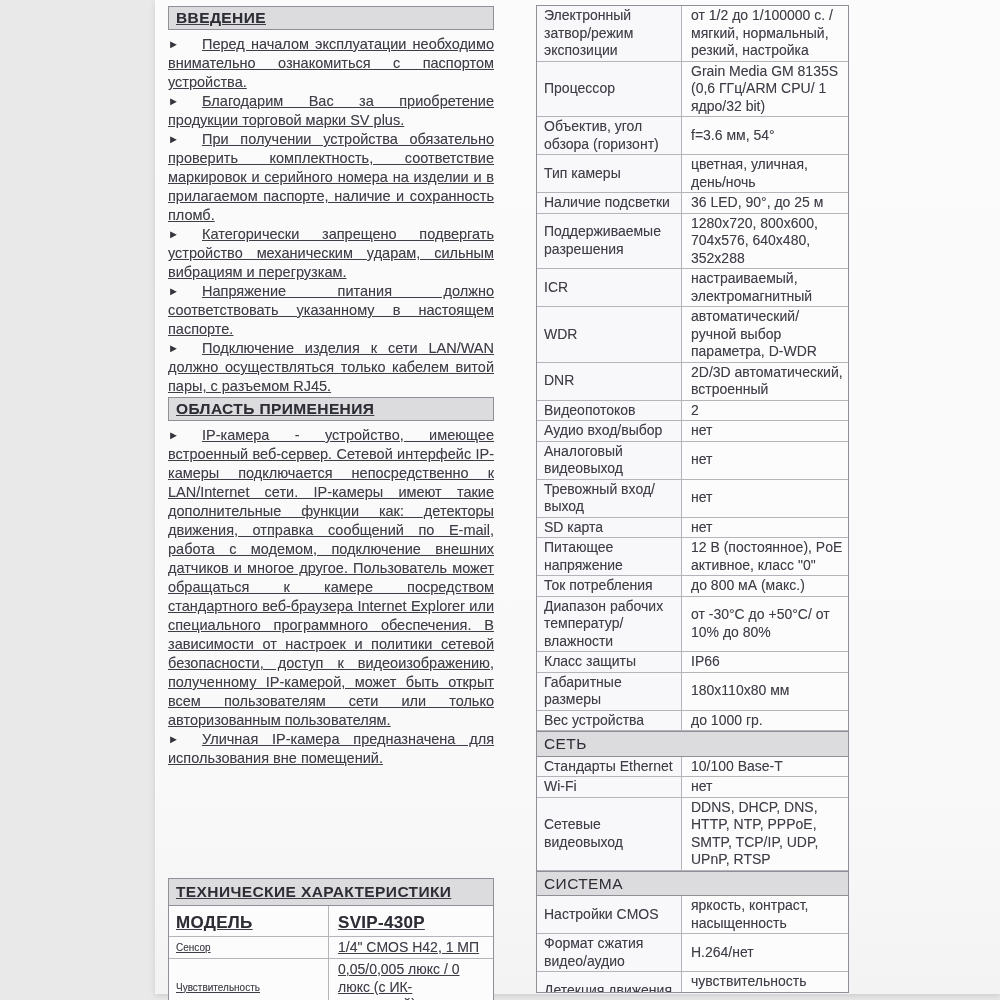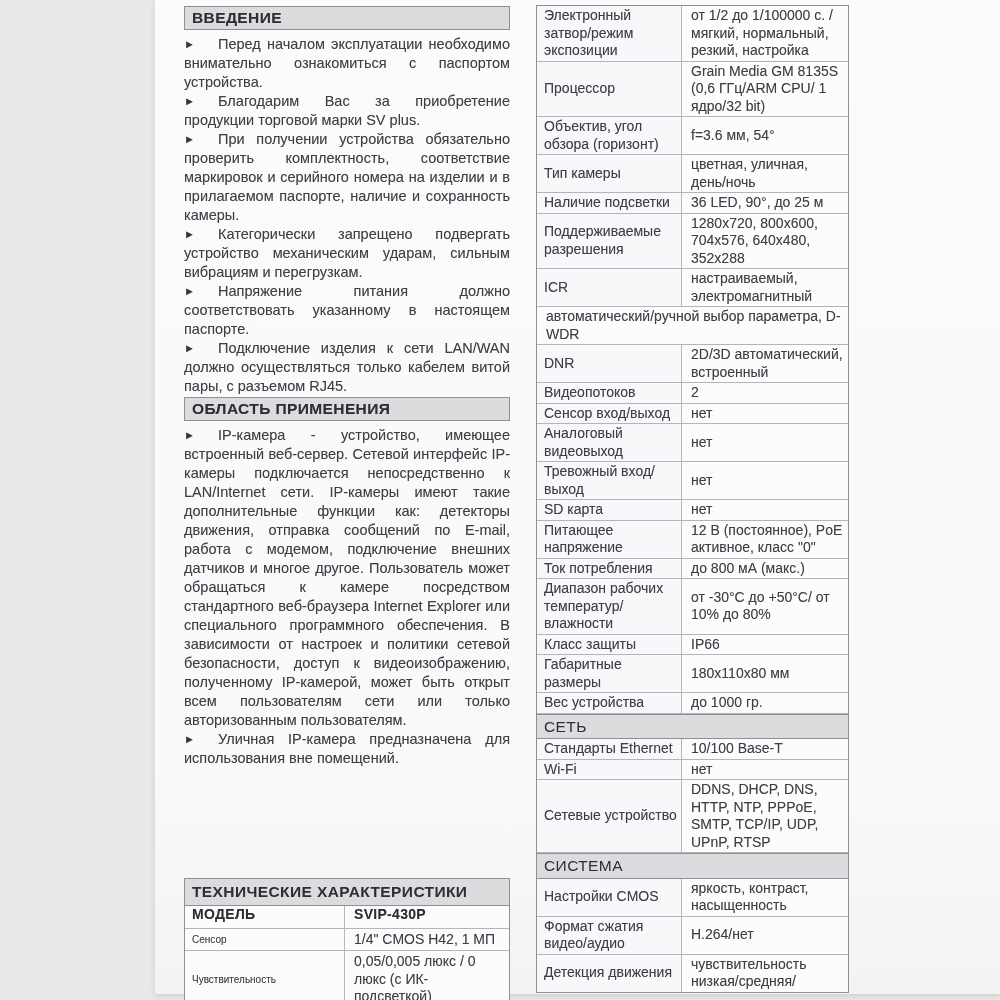--- a/index.html
+++ b/index.html
@@ -27,21 +27,21 @@
   }
   .col-left{position:absolute;left:13px;top:6px;width:326px;}
   .col-right{
     position:absolute;left:381px;top:5px;width:313px;height:988px;
     border:1px solid var(--border-strong);
     background:#fcfcfd;
     overflow:hidden;
     font-size:14px;line-height:17.5px;
   }
   
-  .sec{position:absolute;left:16px;width:326px;}
+  .sec{position:absolute;left:0;width:326px;text-decoration:underline;}
   .sec-bar{
     background:var(--bar-bg);
     border:1px solid var(--border-strong);
     color:var(--head-text);
     font-weight:bold;font-size:15.5px;line-height:20px;
     padding:1px 0 1px 7px;letter-spacing:.4px;
     margin-bottom:5px;
   }
   .para{
     text-align:justify;
@@ -63,21 +63,21 @@
   }
   .tech-row{display:flex;border-bottom:1px solid var(--border-light);}
   .tech-row:last-child{border-bottom:none;}
   .tech-row .tl{
     width:160px;border-right:1px solid var(--border-light);
     padding:2px 6px 2px 7px;display:flex;align-items:center;
     font-size:10px;line-height:17.5px;
   }
   .tech-row .tv{flex:1;padding:2px 6px 2px 9px;display:flex;align-items:center;font-size:14px;line-height:17.5px;}
   .tech-row.model .tl,.tech-row.model .tv{
-    font-weight:bold;font-size:14px;color:var(--head-text);letter-spacing:.3px;padding-top:0;padding-bottom:4px;
+    font-weight:bold;font-size:17px;color:var(--head-text);letter-spacing:.3px;padding-top:8px;padding-bottom:4px;
   }
   
   .spec-row{display:flex;border-bottom:1px solid var(--border-light);}
   .spec-row .lbl{
     width:145px;border-right:1px solid var(--border-light);
     padding:1px 4px 1px 7px;display:flex;align-items:center;
     background:#f8f8fa;
   }
   .spec-row .val{flex:1;padding:1px 4px 1px 9px;display:flex;align-items:center;}
   .section-row{
@@ -95,21 +95,21 @@
 <div class="photo">
   <div class="paper">
 
     <div class="col-left">
 
       <section class="sec" style="top:0;">
         <div class="sec-bar">ВВЕДЕНИЕ</div>
         <div id="intro-paras">
             <p class="para"><span class="bullet">►</span><span>Перед началом эксплуатации необходимо внимательно ознакомиться с паспортом устройства.</span></p>
             <p class="para"><span class="bullet">►</span><span>Благодарим Вас за приобретение продукции торговой марки SV plus.</span></p>
-            <p class="para"><span class="bullet">►</span><span>При получении устройства обязательно проверить комплектность, соответствие маркировок и серийного номера на изделии и в прилагаемом паспорте, наличие и сохранность камеры.</span></p>
+            <p class="para"><span class="bullet">►</span><span>При получении устройства обязательно проверить комплектность, соответствие маркировок и серийного номера на изделии и в прилагаемом паспорте, наличие и сохранность пломб.</span></p>
             <p class="para"><span class="bullet">►</span><span>Категорически запрещено подвергать устройство механическим ударам, сильным вибрациям и перегрузкам.</span></p>
             <p class="para"><span class="bullet">►</span><span>Напряжение питания должно соответствовать указанному в настоящем паспорте.</span></p>
             <p class="para"><span class="bullet">►</span><span>Подключение изделия к сети LAN/WAN должно осуществляться только кабелем витой пары, с разъемом RJ45.</span></p>
           </div>
       </section>
 
       <section class="sec" style="top:391px;">
         <div class="sec-bar">ОБЛАСТЬ ПРИМЕНЕНИЯ</div>
         <div id="app-paras">
             <p class="para"><span class="bullet">►</span><span>IP-камера - устройство, имеющее встроенный веб-сервер. Сетевой интерфейс IP-камеры подключается непосредственно к LAN/Internet сети. IP-камеры имеют такие дополнительные функции как: детекторы движения, отправка сообщений по E-mail, работа с модемом, подключение внешних датчиков и многое другое. Пользователь может обращаться к камере посредством стандартного веб-браузера Internet Explorer или специального программного обеспечения. В зависимости от настроек и политики сетевой безопасности, доступ к видеоизображению, полученному IP-камерой, может быть открыт всем пользователям сети или только авторизованным пользователям.</span></p>
@@ -160,32 +160,33 @@
         </div>
         <div class="spec-row">
           <div class="lbl">Поддерживаемые разрешения</div>
           <div class="val">1280x720, 800x600, 704x576, 640x480, 352x288</div>
         </div>
         <div class="spec-row">
           <div class="lbl">ICR</div>
           <div class="val">настраиваемый, электромагнитный</div>
         </div>
         <div class="spec-row">
+          <div class="lbl">WDR</div>
           <div class="val">автоматический/ручной выбор параметра, D-WDR</div>
         </div>
         <div class="spec-row">
           <div class="lbl">DNR</div>
           <div class="val">2D/3D автоматический, встроенный</div>
         </div>
         <div class="spec-row">
           <div class="lbl">Видеопотоков</div>
           <div class="val">2</div>
         </div>
         <div class="spec-row">
-          <div class="lbl">Сенсор вход/выход</div>
+          <div class="lbl">Аудио вход/выбор</div>
           <div class="val">нет</div>
         </div>
         <div class="spec-row">
           <div class="lbl">Аналоговый видеовыход</div>
           <div class="val">нет</div>
         </div>
         <div class="spec-row">
           <div class="lbl">Тревожный вход/выход</div>
           <div class="val">нет</div>
         </div>
@@ -220,21 +221,21 @@
         <div class="section-row">СЕТЬ</div>
         <div class="spec-row">
           <div class="lbl">Стандарты Ethernet</div>
           <div class="val">10/100 Base-T</div>
         </div>
         <div class="spec-row">
           <div class="lbl">Wi-Fi</div>
           <div class="val">нет</div>
         </div>
         <div class="spec-row">
-          <div class="lbl">Сетевые устройство</div>
+          <div class="lbl">Сетевые видеовыход</div>
           <div class="val">DDNS, DHCP, DNS, HTTP, NTP, PPPoE, SMTP, TCP/IP, UDP, UPnP, RTSP</div>
         </div>
         <div class="section-row">СИСТЕМА</div>
         <div class="spec-row">
           <div class="lbl">Настройки CMOS</div>
           <div class="val">яркость, контраст, насыщенность</div>
         </div>
         <div class="spec-row">
           <div class="lbl">Формат сжатия видео/аудио</div>
           <div class="val">H.264/нет</div>

